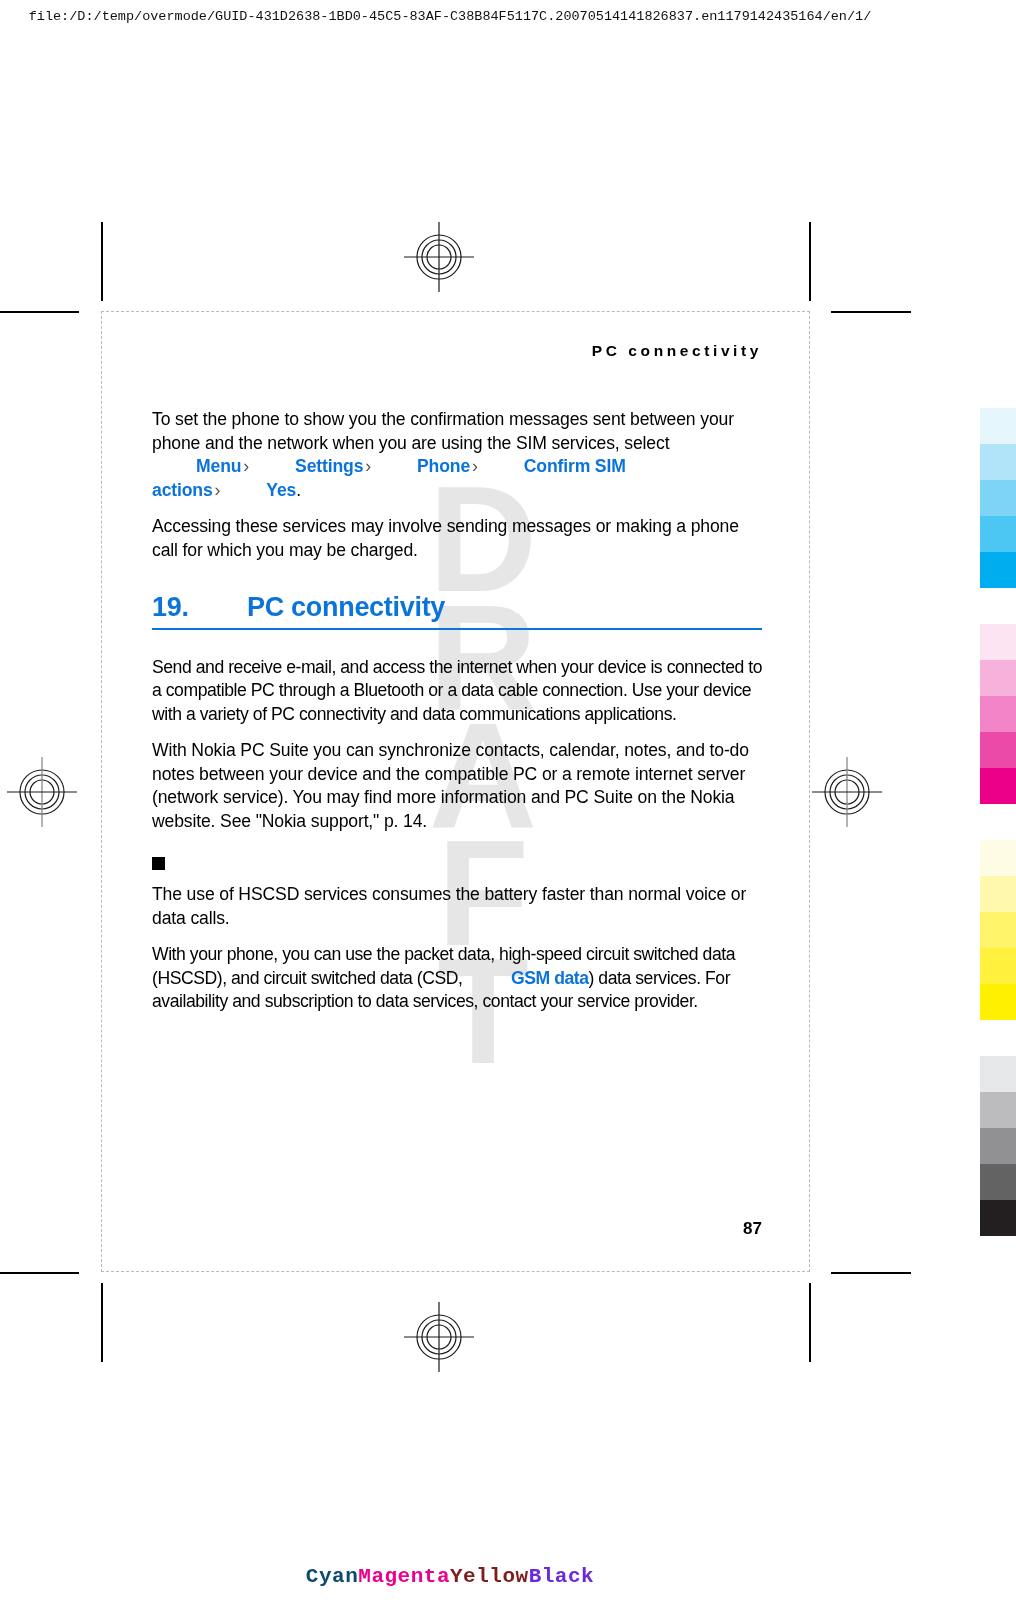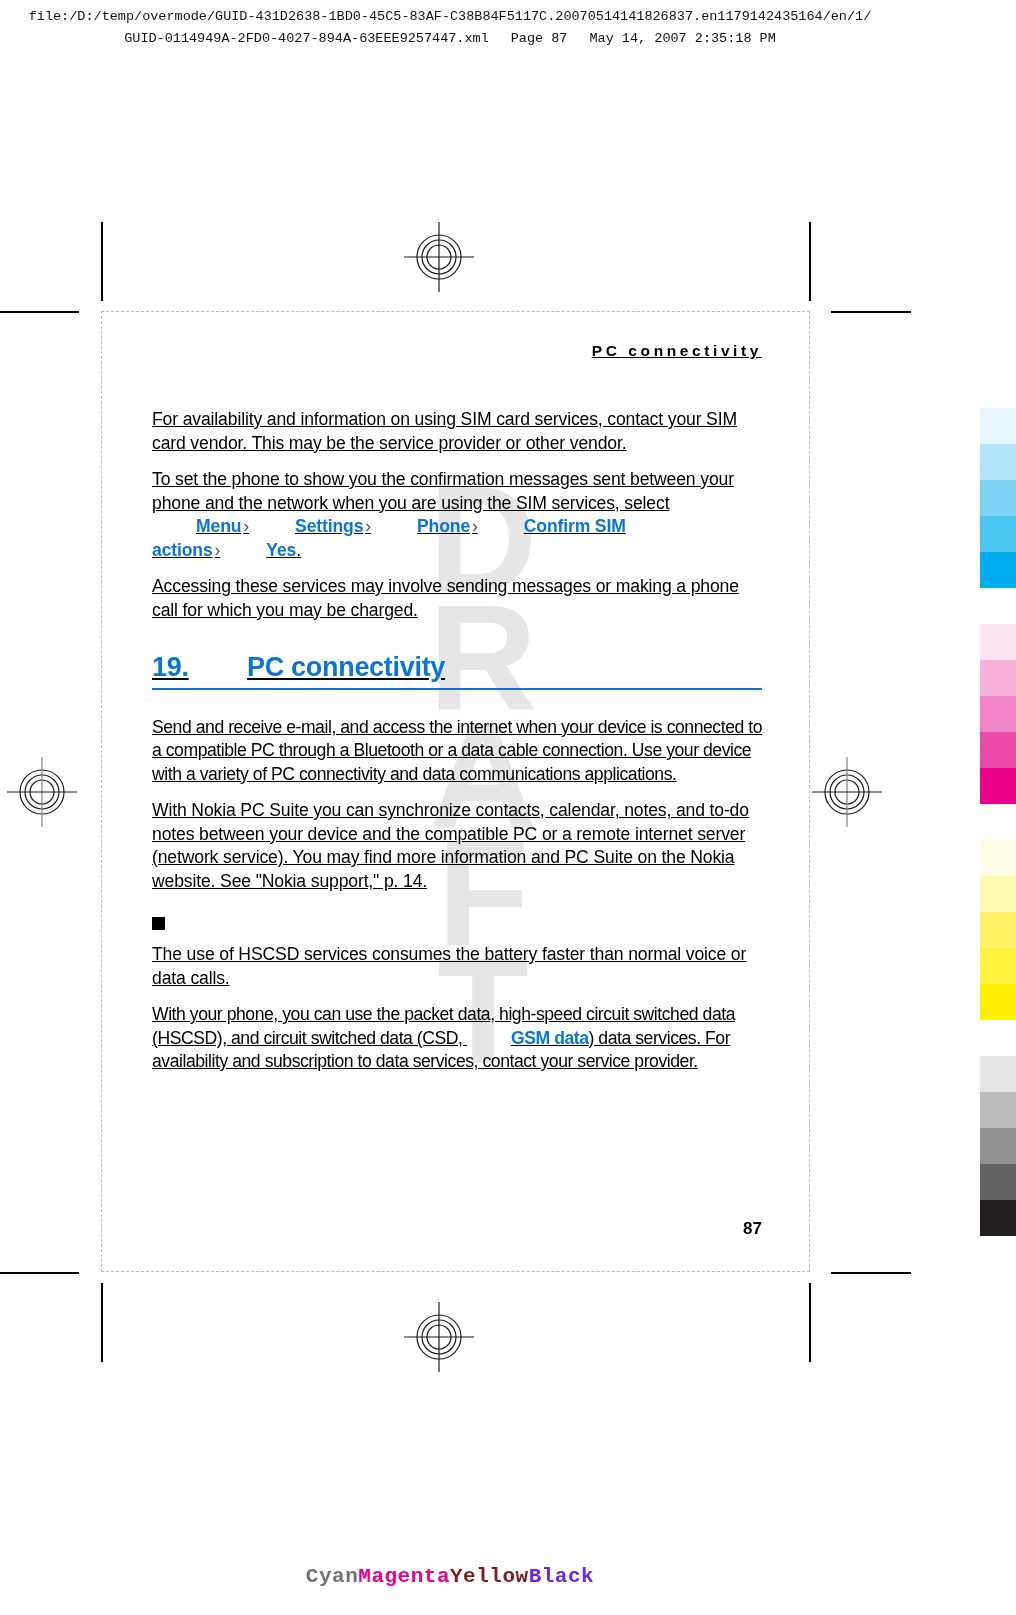--- a/index.html
+++ b/index.html
@@ -85,21 +85,20 @@
     letter-spacing: 0;
   }
 
   
   .content {
     position: absolute;
     left: 152px;
     top: 330px;
     width: 610px;
     z-index: 2;
-    text-decoration: underline;
   }
   .running-head {
     text-align: right;
     font-size: 15.5px;
     font-weight: bold;
     letter-spacing: 3.6px;
     color: #000000;
     margin: 0;
     padding-top: 12px;
   }
@@ -192,23 +191,20 @@
     font-weight: bold;
     letter-spacing: 0.5px;
     white-space: nowrap;
   }
 </style>
 </head>
 <body>
 
 <div class="print-header">
   <span>file:/D:/temp/overmode/GUID-431D2638-1BD0-45C5-83AF-C38B84F5117C.20070514141826837.en1179142435164/en/1/</span>
-  <span class="line2">
-    <span>GUID-0114949A-2FD0-4027-894A-63EEE9257447.xml</span><span class="ph-gap"></span><span>Page 87</span><span class="ph-gap"></span><span>May 14, 2007 2:35:18 PM</span>
-  </span>
 </div>
 
 <div class="crop v" style="left:101px; top:222px; height:79px;"></div>
 <div class="crop h" style="left:0px;   top:311px; width:79px;"></div>
 <div class="crop v" style="left:809px; top:222px; height:79px;"></div>
 <div class="crop h" style="left:831px; top:311px; width:80px;"></div>
 
 <div class="crop v" style="left:101px; top:1283px; height:79px;"></div>
 <div class="crop h" style="left:0px;   top:1272px; width:79px;"></div>
 <div class="crop v" style="left:809px; top:1283px; height:79px;"></div>
@@ -271,21 +267,20 @@
   <span style="color: rgb(230, 230, 230);">F</span>
   <span style="color: rgb(230, 230, 230);">T</span>
 </div>
 
 <div class="content">
 
   <div class="running-head">PC connectivity</div>
 
   <div style="height:48px"></div>
 
-  <p class="body">For availability and information on using SIM card services, contact your SIM card vendor. This may be the service provider or other vendor.</p>
 
   <p class="body"><span>To set the phone to show you the confirmation messages sent between your phone and the network when you are using the SIM services, select </span><span class="lnk" style="color: rgb(11, 116, 218);">Menu</span><span class="chev">›</span><span class="lnk" style="color: rgb(11, 116, 218);">Settings</span><span class="chev">›</span><span class="lnk" style="color: rgb(11, 116, 218);">Phone</span><span class="chev">›</span><span class="lnk" style="color: rgb(11, 116, 218);">Confirm SIM actions</span><span class="chev">›</span><span class="lnk" style="color: rgb(11, 116, 218);">Yes</span><span>.</span></p>
 
   <p class="body">Accessing these services may involve sending messages or making a phone call for which you may be charged.</p>
 
   <div class="chapter" style="color: rgb(11, 116, 218);">
     <span class="num">19.</span>
     <span>PC connectivity</span>
   </div>
   <div class="chapter-rule" style="background: rgb(11, 116, 218);"></div>
@@ -324,14 +319,14 @@
     <div class="swatch" style="top: 948px; height: 36px; background: rgb(255, 241, 61);"></div>
     <div class="swatch" style="top: 984px; height: 36px; background: rgb(255, 240, 0);"></div>
     <div class="swatch" style="top: 1056px; height: 36px; background: rgb(230, 231, 232);"></div>
     <div class="swatch" style="top: 1092px; height: 36px; background: rgb(188, 188, 191);"></div>
     <div class="swatch" style="top: 1128px; height: 36px; background: rgb(145, 145, 148);"></div>
     <div class="swatch" style="top: 1164px; height: 36px; background: rgb(99, 99, 99);"></div>
     <div class="swatch" style="top: 1200px; height: 36px; background: rgb(35, 31, 32);"></div>
   </div>
 
 <div class="cmyk-footer">
-  <span style="color: #737373; margin-top: 28px;">Cyan</span><span style="color: rgb(236, 0, 140);">Magenta</span><span style="color: #7f1d1d;">Yellow</span><span style="color: #6d28d9;">Black</span>
+  <span style="color: #0c4a6e; margin-top: 28px;">Cyan</span><span style="color: rgb(236, 0, 140);">Magenta</span><span style="color: #7f1d1d;">Yellow</span><span style="color: #6d28d9;">Black</span>
 </div>
 
 </body></html>

